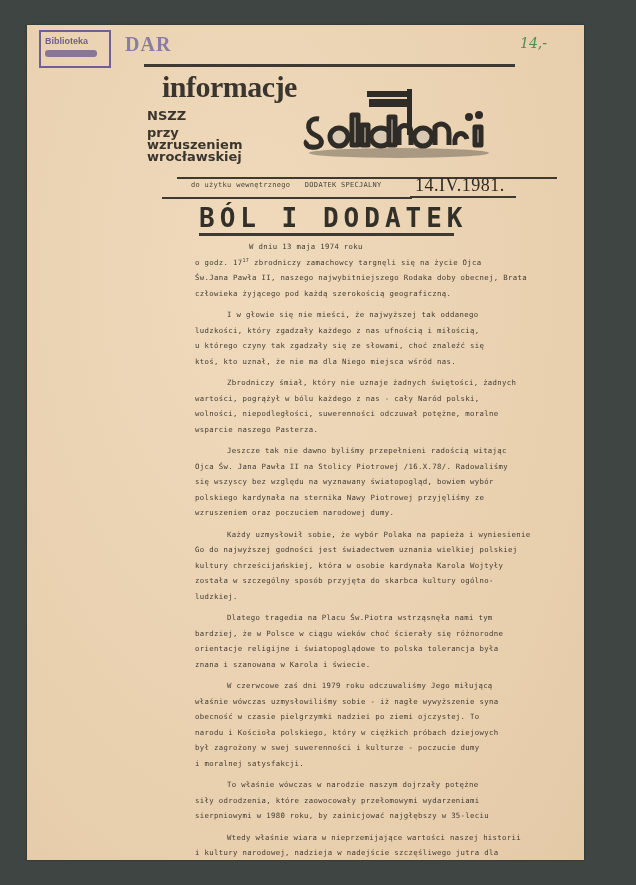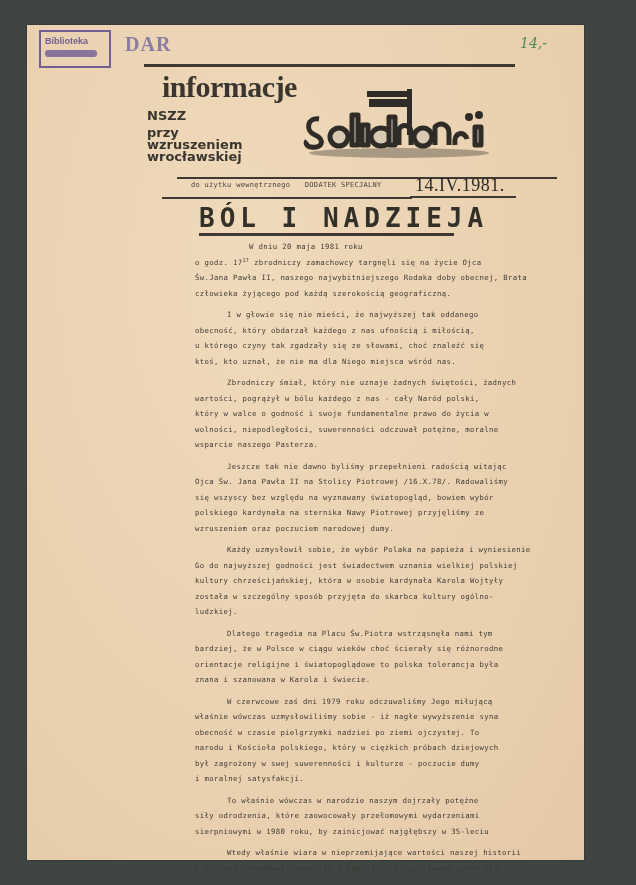--- a/index.html
+++ b/index.html
@@ -118,40 +118,39 @@
 
   <div class="rule-mid1"></div>
   <div class="issue-row">
     <span class="internal">do użytku wewnętrznego</span>
     <span>DODATEK  SPECJALNY</span>
   </div>
   <div class="date">14.IV.1981.</div>
   <div class="rule-mid2"></div>
   <div class="rule-mid3"></div>
 
-  <div class="headline">BÓL I NADZIEJA</div>
+  <div class="headline">BÓL I DODATEK</div>
   <div class="rule-head"></div>
 
   <div class="body-text">
 
-    <p class="indent-first" style="padding-left:54px">W dniu 20 maja 1981 roku</p>
+    <p class="indent-first" style="padding-left:54px">W dniu 13 maja 1974 roku</p>
     <p><span>o godz. 17</span><sup>17</sup> <span>zbrodniczy  zamachowcy targnęli się na życie Ojca</span></p>
     <p>Św.Jana Pawła II, naszego najwybitniejszego Rodaka  doby obecnej, Brata</p>
     <p>człowieka żyjącego pod każdą szerokością geograficzną.</p>
     <div class="gap"></div>
 
     <p class="indent">I w głowie się nie mieści, że najwyższej tak oddanego</p>
-    <p>obecność, który obdarzał każdego z nas ufnością i miłością,</p>
+    <p>ludzkości, który zgadzały każdego z nas ufnością i miłością,</p>
     <p>u którego czyny tak zgadzały się ze słowami, choć znaleźć się</p>
     <p>ktoś, kto uznał, że nie ma dla Niego  miejsca wśród nas.</p>
     <div class="gap"></div>
 
     <p class="indent">Zbrodniczy śmiał, który nie uznaje żadnych świętości, żadnych</p>
     <p>wartości, pogrążył w bólu każdego z nas - cały Naród polski,</p>
-    <p>który w walce o godność i swoje fundamentalne prawo do życia w</p>
     <p>wolności, niepodległości, suwerenności odczuwał potężne, moralne</p>
     <p>wsparcie naszego Pasterza.</p>
     <div class="gap"></div>
 
     <p class="indent">Jeszcze tak nie dawno byliśmy przepełnieni radością witając</p>
     <p>Ojca Św. Jana Pawła II na Stolicy Piotrowej /16.X.78/. Radowaliśmy</p>
     <p>się wszyscy bez względu na  wyznawany światopogląd, bowiem wybór</p>
     <p>polskiego kardynała na sternika  Nawy Piotrowej przyjęliśmy ze</p>
     <p>wzruszeniem oraz poczuciem narodowej dumy.</p>
     <div class="gap"></div>

